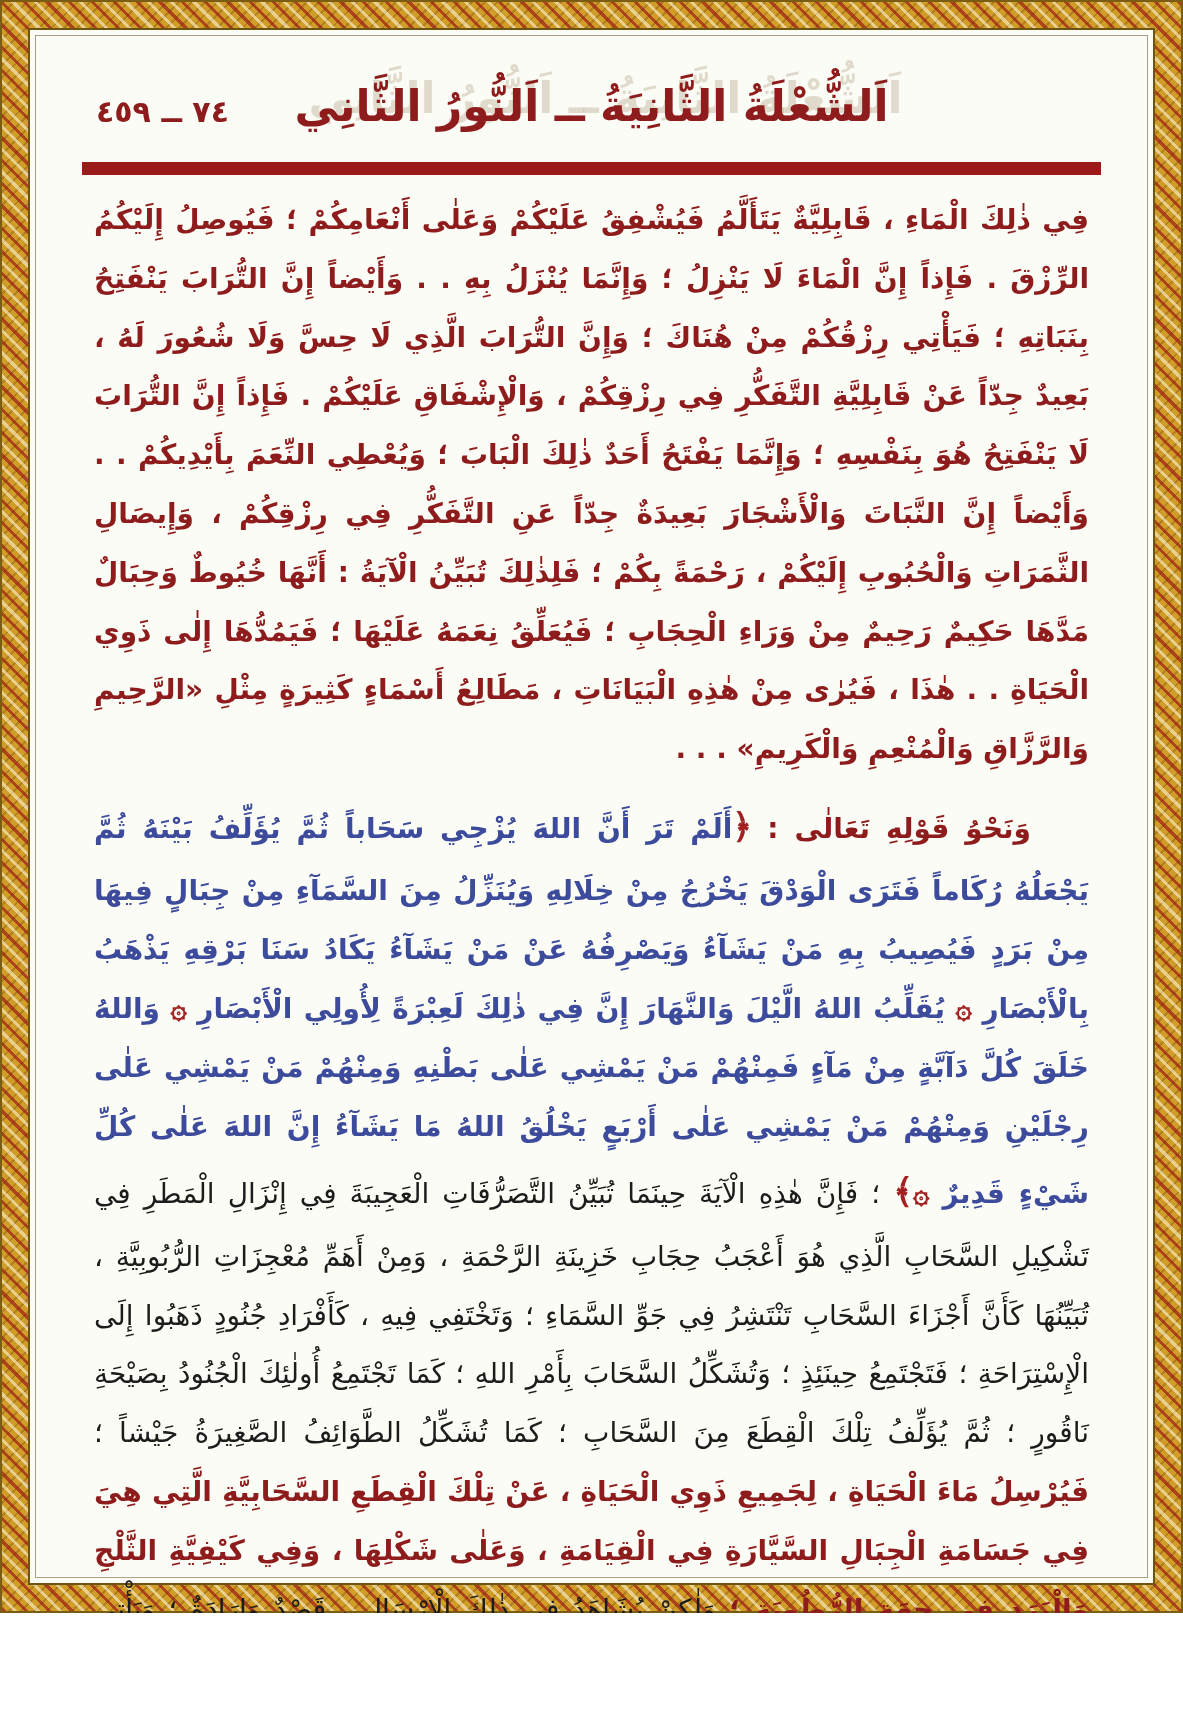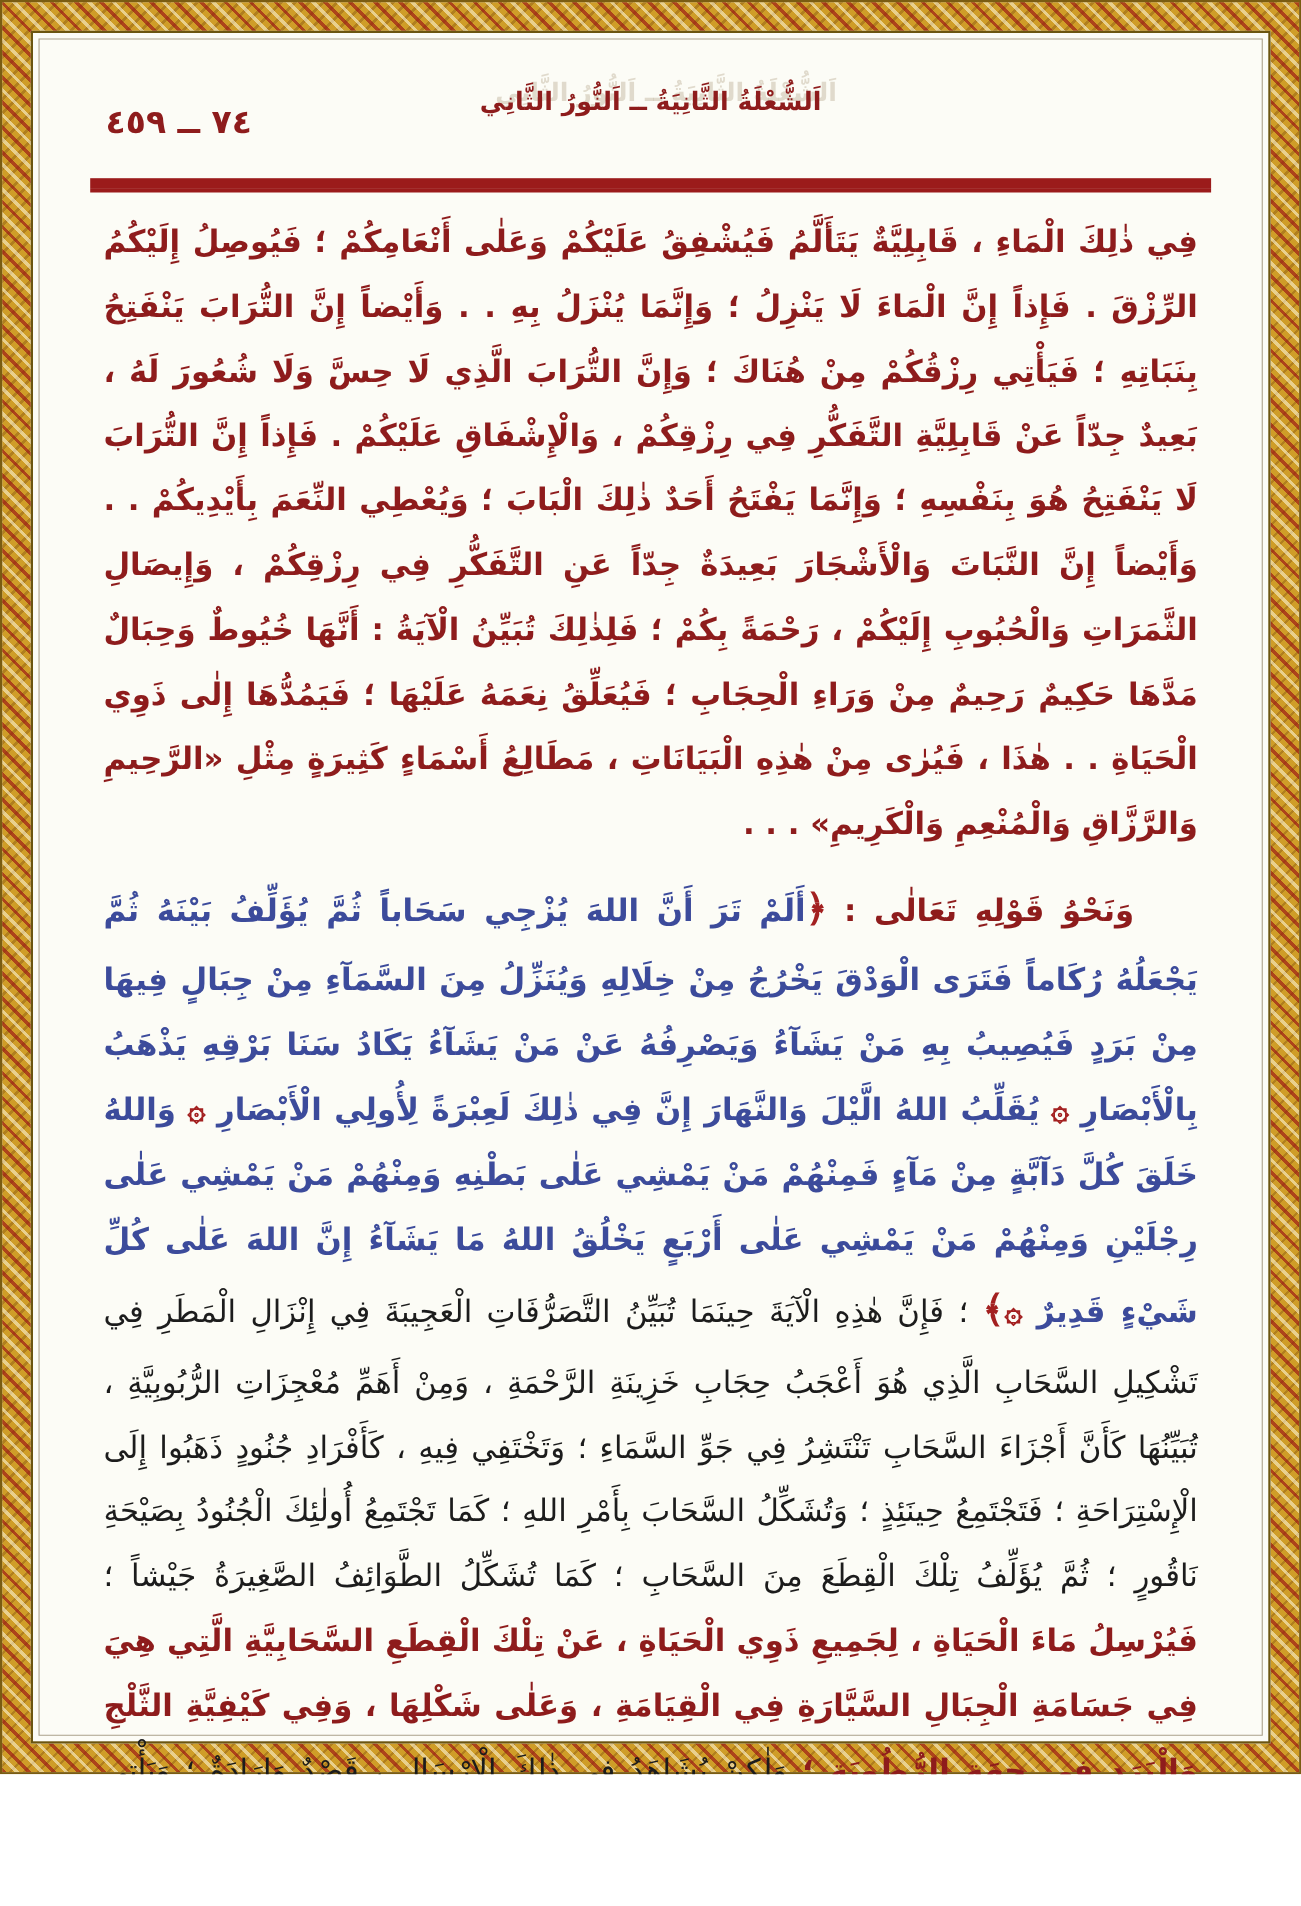--- a/index.html
+++ b/index.html
@@ -41,21 +41,21 @@
     top: 22px;
     font-size: 30px;
     font-weight: bold;
     color: #8e1c1c;
     letter-spacing: 1px;
   }
 
   .title {
     text-align: center;
     padding-top: 8px;
-    font-size: 23px;
+    font-size: 44px;
     font-weight: bold;
     color: #8e1c1c;
     text-shadow: 14px -8px 0 rgba(190,178,152,0.45);
   }
 
   .double-rule {
     margin-top: 10px;
     height: 5px;
     border-top: 9px solid #9b1b1b;
     border-bottom: 4px solid #9b1b1b;

